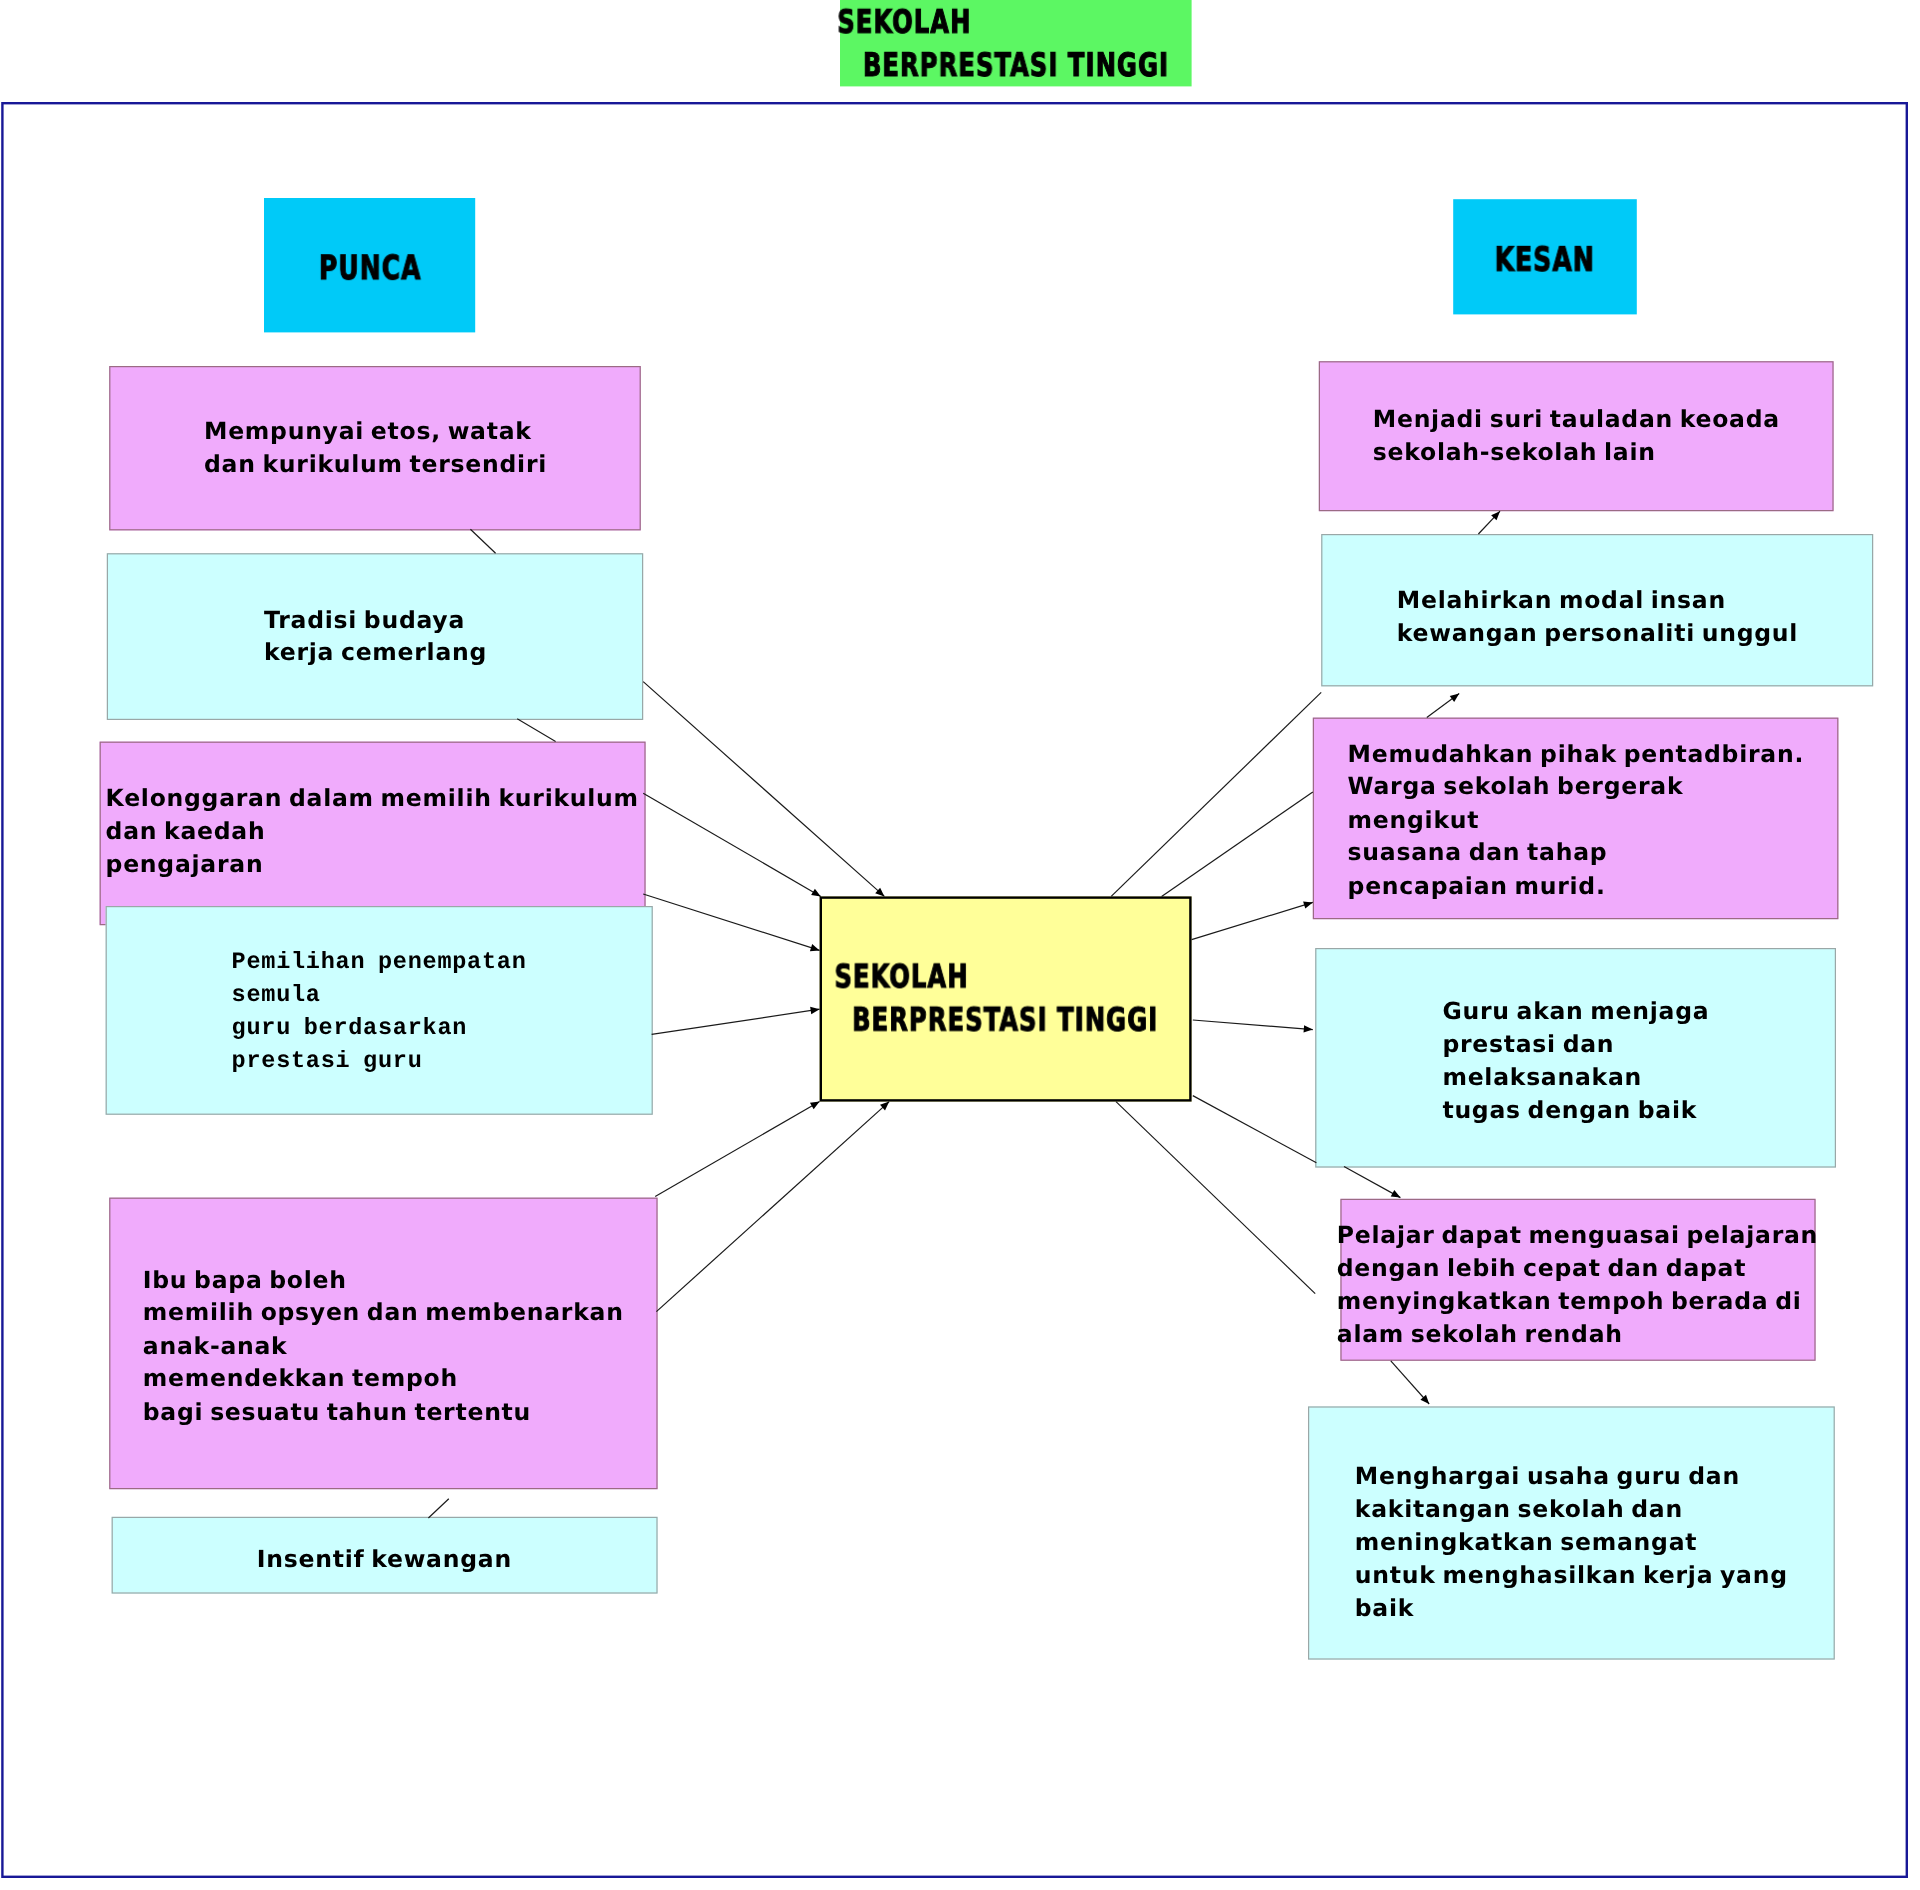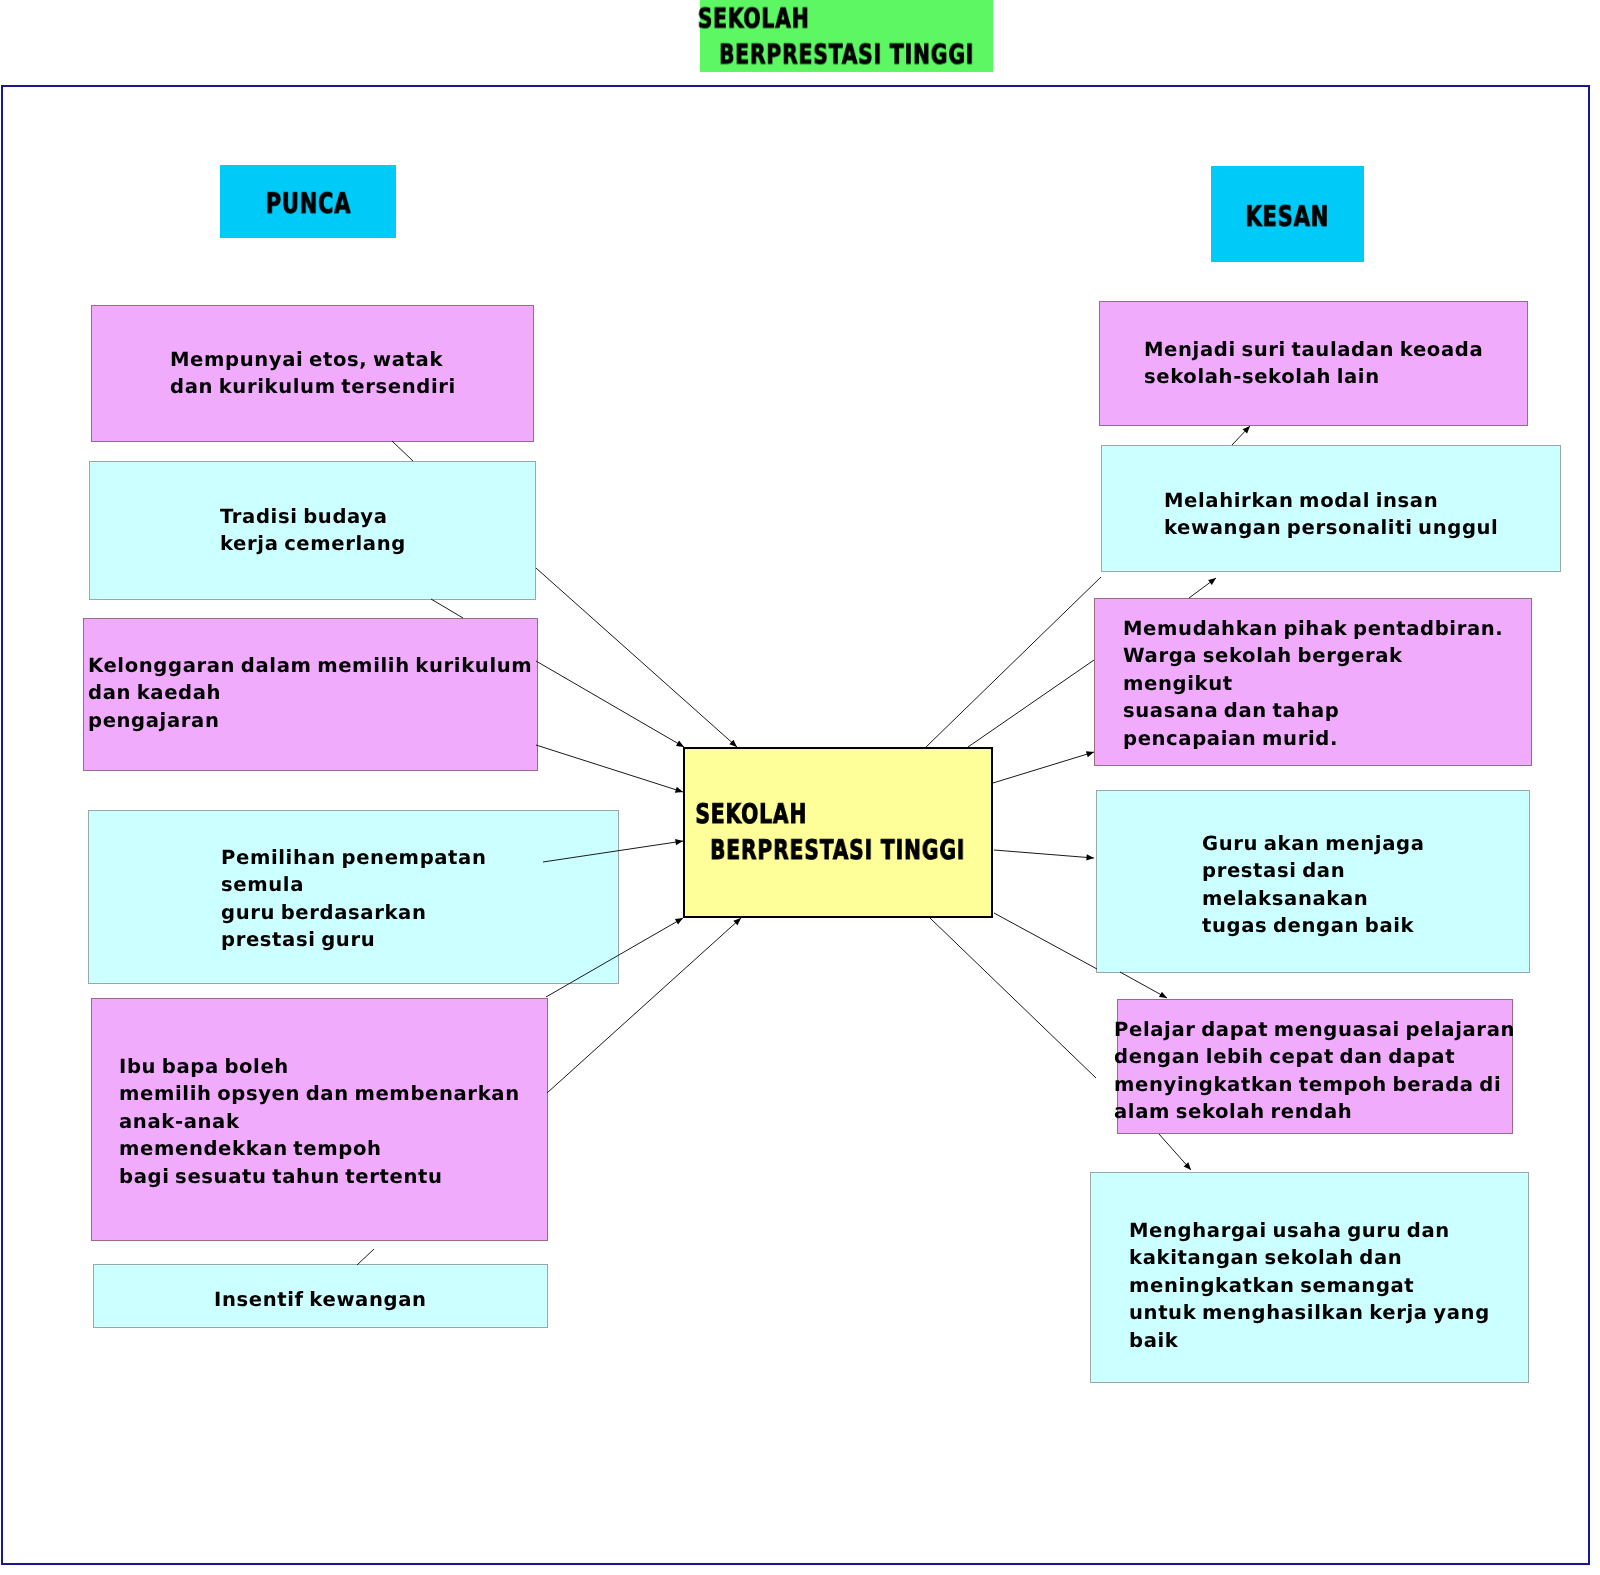--- a/index.html
+++ b/index.html
@@ -24,21 +24,21 @@
 <div id="stage">
   <div class="frame"></div>
 
   <div class="box title-green fancy" style="left:700px;top:0px;width:293px;height:72px;font-size:27px;line-height:1.33;letter-spacing:1.1px;">
     <div style="transform:translateY(1.5px)">
       <div><span class="squash" style="transform:scaleX(.83) translateX(-8px)">SEKOLAH</span></div>
       <div><span class="squash">BERPRESTASI TINGGI</span></div>
     </div>
   </div>
 
-  <div class="box hdr-blue fancy" style="left:220px;top:165px;width:176px;height:73px;font-size:28px;letter-spacing:1px;">
+  <div class="box hdr-blue fancy" style="left:220px;top:165px;width:176px;height:112px;font-size:28px;letter-spacing:1px;">
     <span class="squash" style="transform:scaleX(.83) translateY(1.8px)">PUNCA</span>
   </div>
 
   <div class="box hdr-blue fancy" style="left:1211px;top:166px;width:153px;height:96px;font-size:28px;letter-spacing:1px;">
     <span class="squash" style="transform:scaleX(.83) translateY(1.8px)">KESAN</span>
   </div>
 
   <div class="box center-box fancy" style="left:683px;top:747px;width:310px;height:171px;font-size:27px;line-height:1.33;letter-spacing:1.1px;">
     <div>
       <div><span class="squash">SEKOLAH</span></div>
@@ -59,21 +59,21 @@
           <div>kerja cemerlang</div>
         </div>
       </div>
       <div class="box pink" style="left: 83px; top: 618px; width: 455px; height: 153px;">
         <div class="txt" style="transform: translateY(-1px);">
           <div>Kelonggaran dalam memilih kurikulum</div>
           <div>dan kaedah</div>
           <div>pengajaran</div>
         </div>
       </div>
-      <div class="box cyan" style="left: 88px; top: 810px; width: 531px; height: 174px;">
+      <div class="box cyan" style="left: 88px; top: 755px; width: 456px; height: 174px; font-family: Liberation Mono, monospace;">
         <div class="txt" style="transform: translateY(2px);">
           <div>Pemilihan penempatan</div>
           <div>semula</div>
           <div>guru berdasarkan</div>
           <div>prestasi guru</div>
         </div>
       </div>
       <div class="box pink" style="left: 91px; top: 998px; width: 457px; height: 243px;">
         <div class="txt" style="transform: translateY(2px);">
           <div>Ibu bapa boleh</div>

